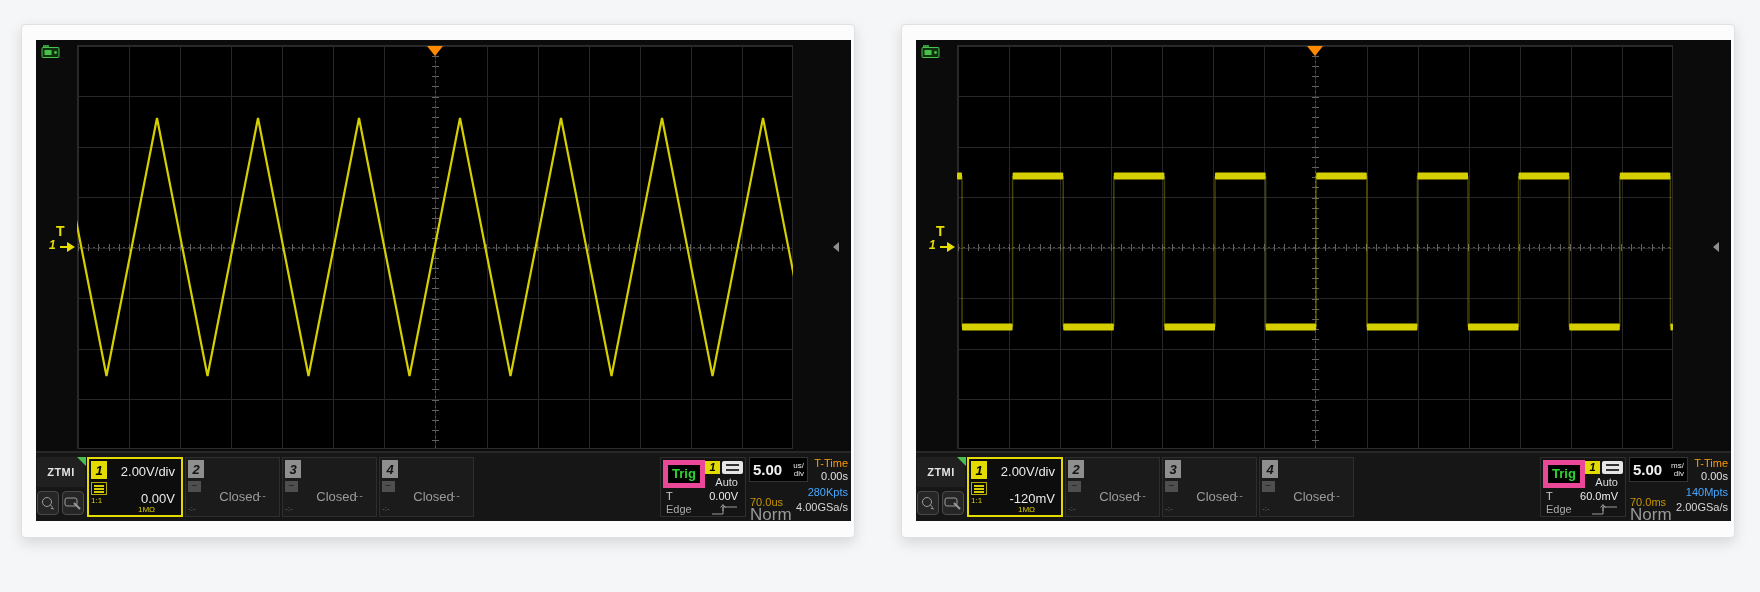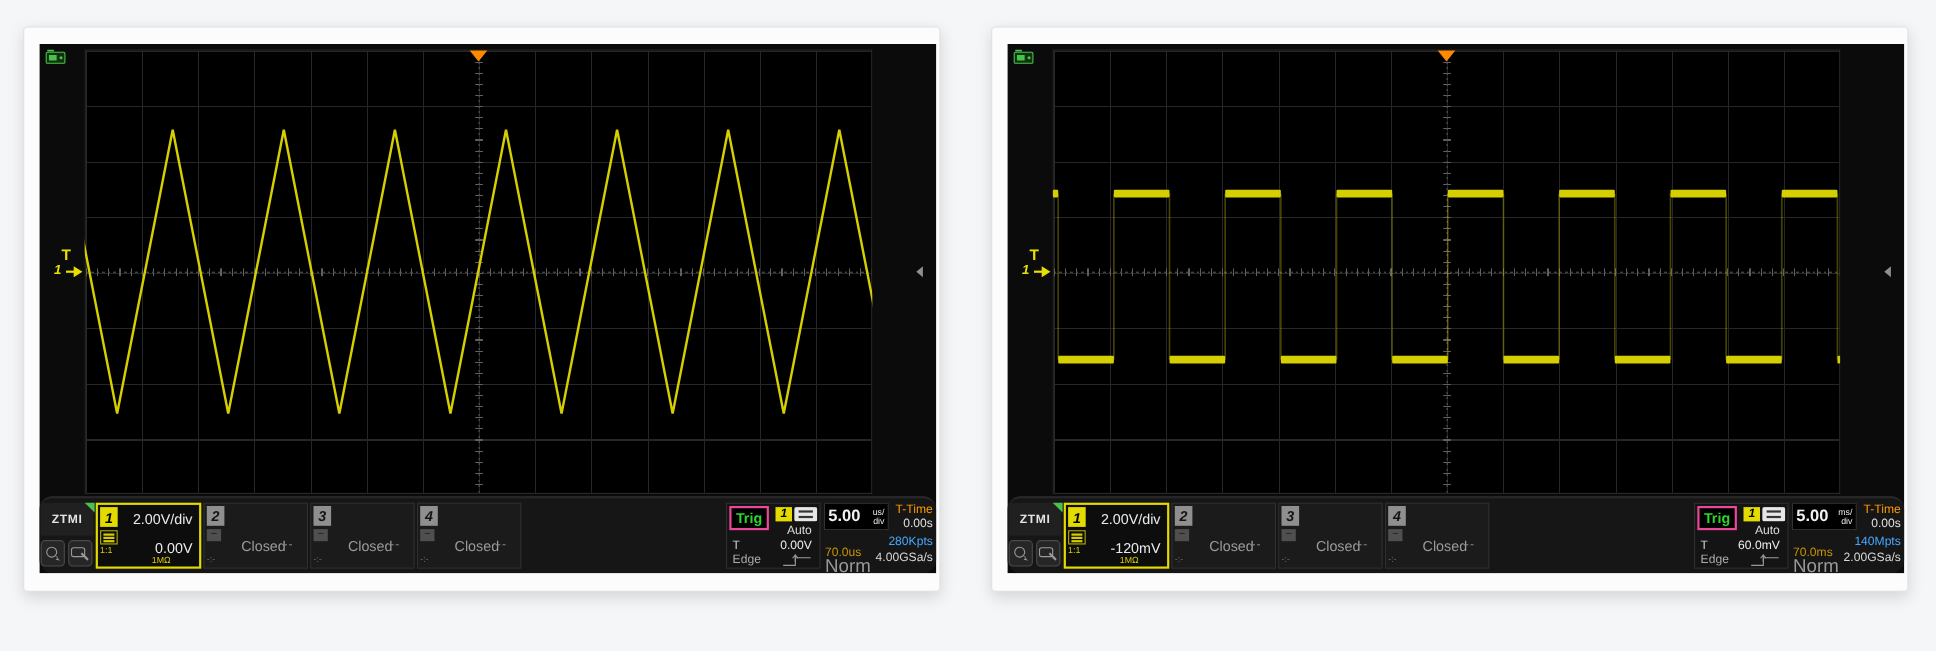--- a/index.html
+++ b/index.html
@@ -36,21 +36,21 @@
 
   .lvl-T{position:absolute;left:20px;top:183px;color:#e8df00;font-weight:bold;font-size:14px;}
   .lvl-1{position:absolute;left:13px;top:198px;color:#e8df00;font-weight:bold;font-style:italic;font-size:12px;}
   .lvl-arrow-tail{position:absolute;left:24px;top:206px;width:9px;height:2px;background:#e8df00;}
   .lvl-arrow-head{position:absolute;left:31px;top:202px;width:0;height:0;
                   border-top:5px solid transparent;border-bottom:5px solid transparent;border-left:8px solid #e8df00;}
   .collapse{position:absolute;right:12px;top:202px;width:0;height:0;
             border-top:5px solid transparent;border-bottom:5px solid transparent;border-right:6px solid #8f8f8f;}
 
   
-  .bbar{position:absolute;left:0;right:0;bottom:0;height:68px;background:#161616;border-top:2px solid #282828;border-radius:12px;}
+  .bbar{position:absolute;left:0;right:0;bottom:0;height:68px;background:#161616;border-top:2px solid #282828;}
   .logo-tile{position:absolute;left:1px;top:4px;width:49px;height:60px;}
   .logo-top{position:absolute;left:0;top:0;width:48px;height:30px;background:#202020;
             color:#e3e3e3;font-weight:bold;font-size:11px;letter-spacing:.5px;
             display:flex;align-items:center;justify-content:center;}
   .logo-wedge{position:absolute;right:0;top:0;width:0;height:0;border-top:9px solid #49c24d;border-left:9px solid transparent;}
   .icon-btn{position:absolute;top:34px;width:22px;height:24px;background:#262626;border:1px solid #4a4a4a;border-radius:4px;
             display:flex;align-items:center;justify-content:center;box-sizing:border-box;}
   .icon-btn.b1{left:0}
   .icon-btn.b2{left:25px}
 
@@ -71,21 +71,21 @@
             background-size:10px 2px;background-position:2px 2px,2px 5px,2px 8px;background-repeat:no-repeat;}
   .ch .probe{position:absolute;left:2px;bottom:10px;font-size:8px;color:#d6cd00;}
   .ch .imped{position:absolute;left:2px;bottom:1px;font-size:8px;color:#d6cd00;margin-left:47px;}
   .closed-label{position:absolute;left:14px;right:0;top:7px;text-align:center;font-size:13px;color:#9b9b9b;margin-top:24px;}
   .minus-box{position:absolute;left:2px;top:23px;width:13px;height:11px;background:#4f4f4f;color:#191919;
              font-size:10px;line-height:10px;text-align:center;}
   .dashdash{position:absolute;right:12px;top:31px;font-size:11px;color:#8b8b8b;letter-spacing:1px;}
   .subdash{position:absolute;left:2px;bottom:3px;font-size:8px;color:#6f6f6f;}
 
   .trig-tile{position:absolute;left:624px;top:4px;width:86px;height:60px;background:#141414;border:1px solid #2e2e2e;box-sizing:border-box;}
-  .trig-word{position:absolute;left:2px;top:2px;background:#000;border:2px solid #ec4899;color:#2ed52e;
+  .trig-word{position:absolute;left:2px;top:2px;background:#000;border:5px solid #ec4899;color:#2ed52e;
              font-weight:bold;font-size:13px;padding:0 4px;height:18px;line-height:18px;}
   .src-badge{position:absolute;left:44px;top:3px;width:15px;height:13px;background:#e3da00;color:#000;
              font-weight:bold;font-style:italic;font-size:11px;text-align:center;line-height:13px;}
   .patt-icon{position:absolute;left:61px;top:3px;width:21px;height:13px;background:#e6e6e6;border-radius:2px;
              background-image:linear-gradient(#333,#333),linear-gradient(#333,#333);
              background-size:13px 2px;background-position:4px 3px,4px 8px;background-repeat:no-repeat;}
   .auto{position:absolute;right:7px;top:18px;font-size:11px;color:#dcdcdc;}
   .t-label{position:absolute;left:5px;top:32px;font-size:11px;color:#cfcfcf;}
   .t-level{position:absolute;right:7px;top:32px;font-size:11px;color:#ededed;}
   .edge-label{position:absolute;left:5px;top:45px;font-size:11px;color:#ababab;}

